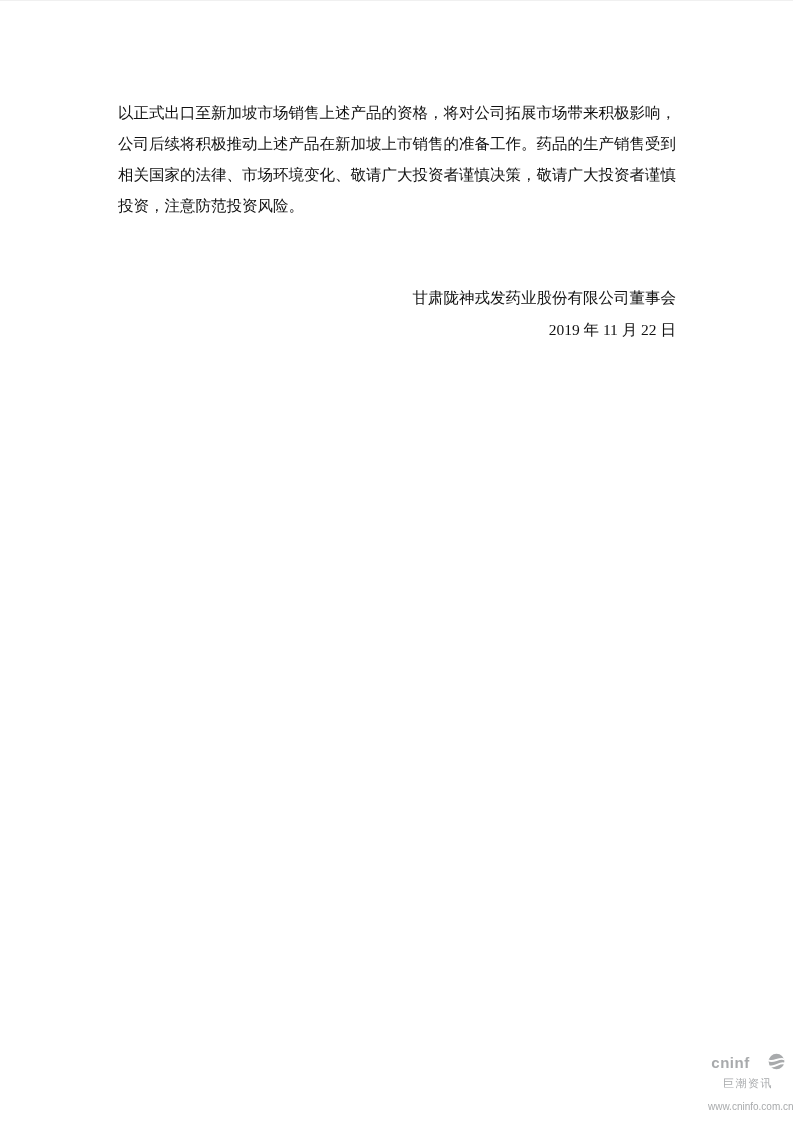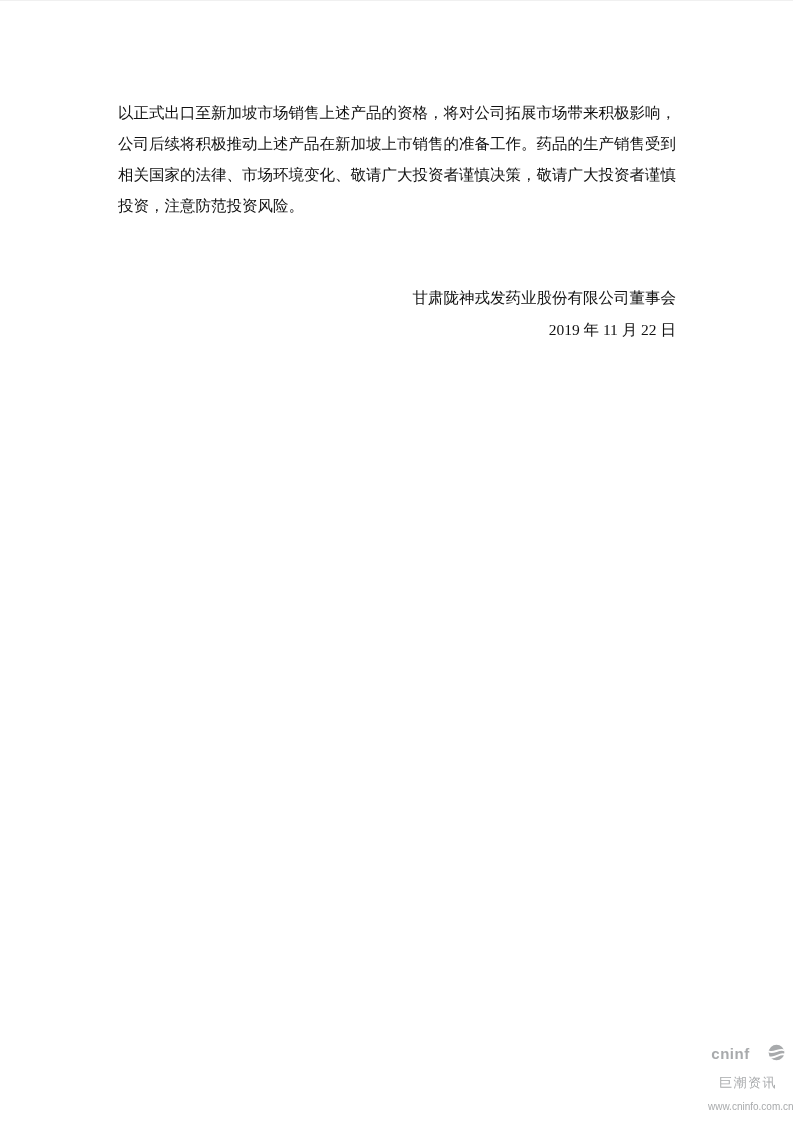--- a/index.html
+++ b/index.html
@@ -64,23 +64,23 @@
     font-size: 15px;
     letter-spacing: 0.5px;
   }
   .logo-swirl {
     display: inline-flex;
     width: 17px;
     height: 17px;
     margin-top: -3px;
   }
   .logo-subtitle {
-    font-size: 13px;
+    font-size: 11px;
     letter-spacing: 1.5px;
-    margin-top: 15px;
+    margin-top: 8px;
   }
   .logo-url {
     font-size: 10px;
     white-space: nowrap;
     margin-top: 13px;
     letter-spacing: 0px;
   }
 </style>
 </head>
 <body>

